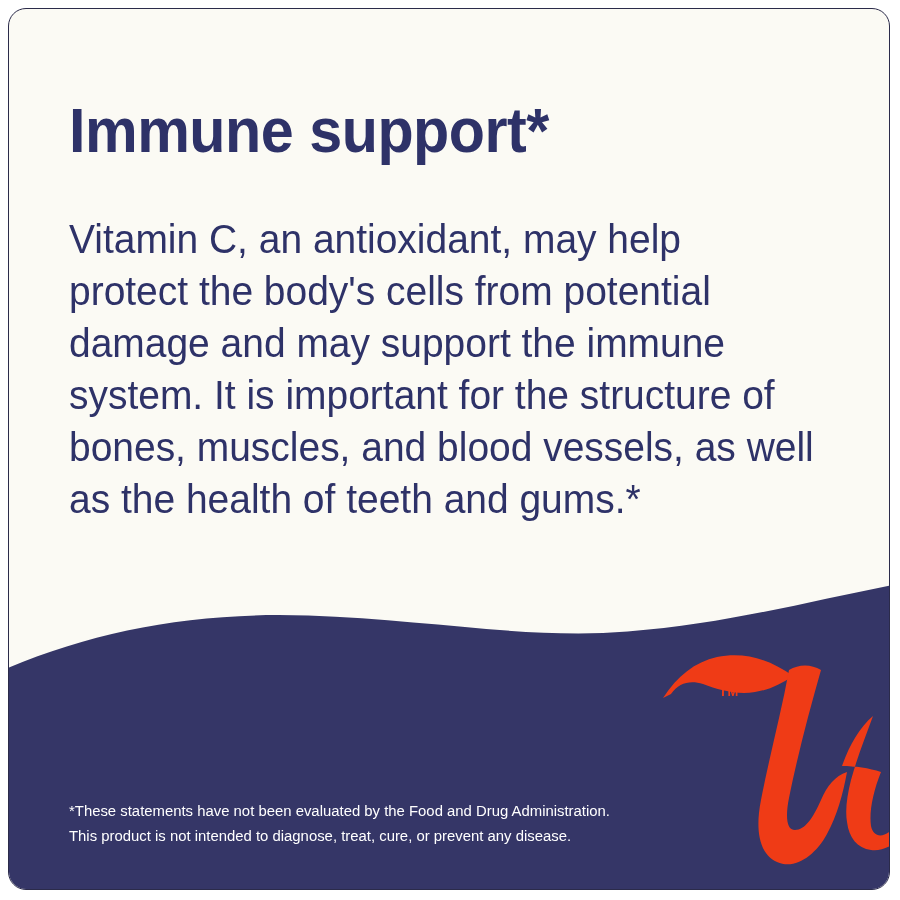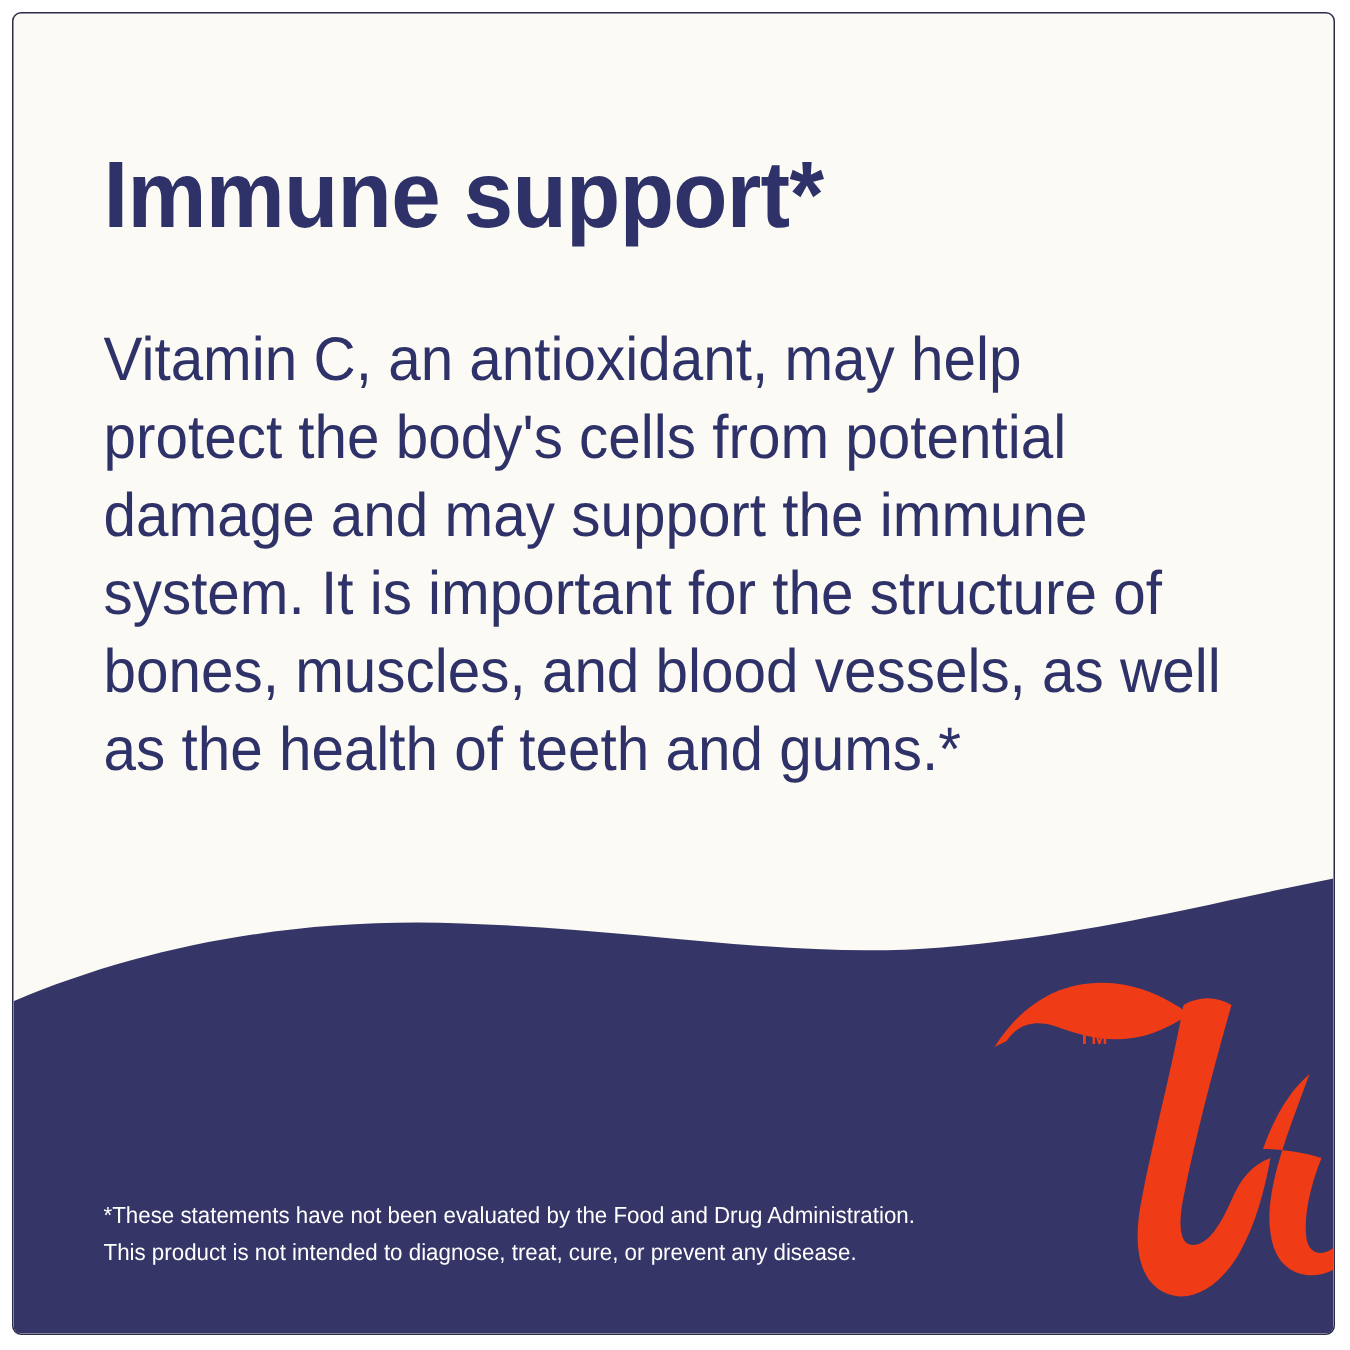--- a/index.html
+++ b/index.html
@@ -16,21 +16,21 @@
   }
 
   #card {
     position: absolute;
     left: 8px;
     top: 8px;
     width: 882px;
     height: 882px;
     box-sizing: border-box;
     border: 1.5px solid #2b2b4a;
-    border-radius: 6px;
+    border-radius: 18px;
     background: #fbfaf4;
     overflow: hidden;
   }
 
   
   #wave-svg {
     position: absolute;
     left: 0;
     top: 0;
     width: 100%;

